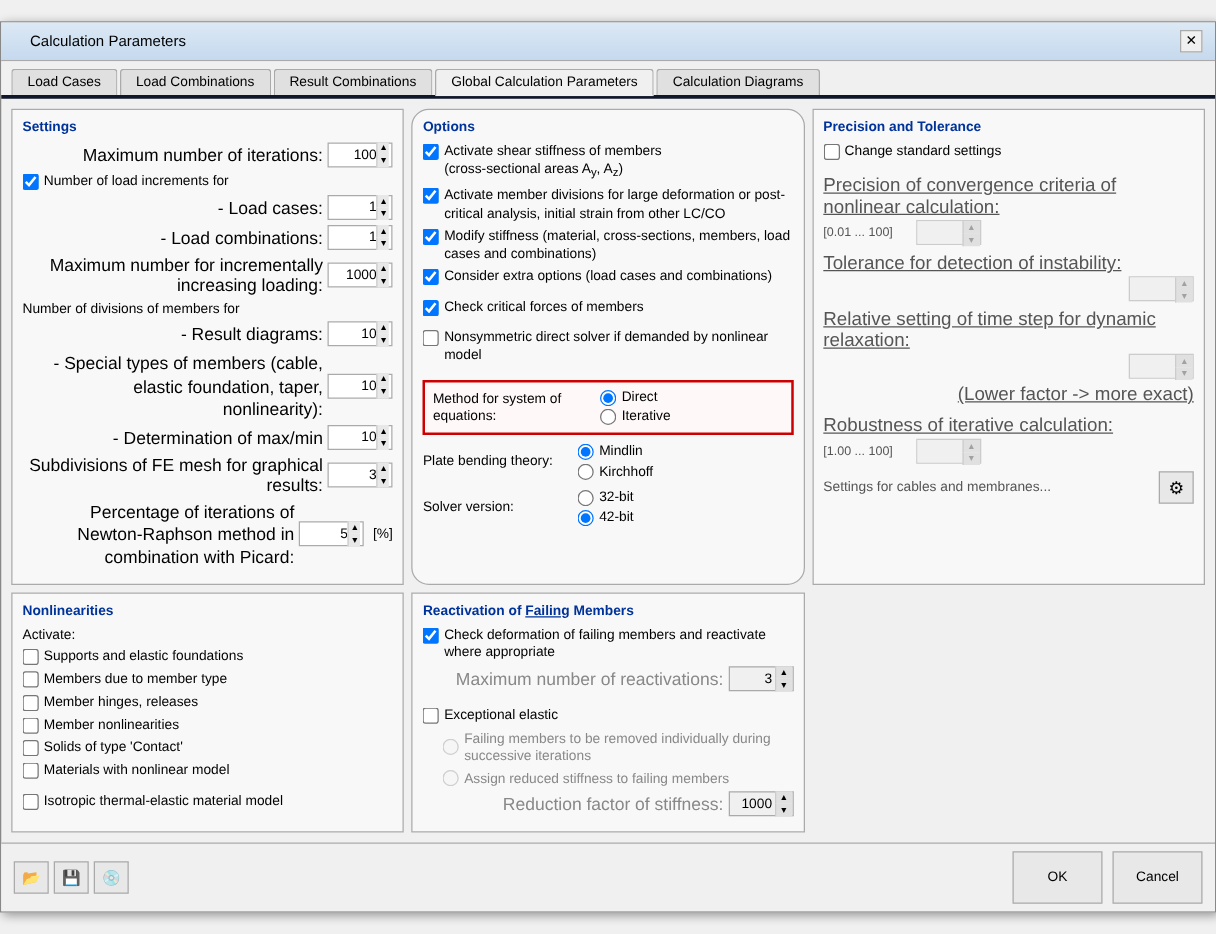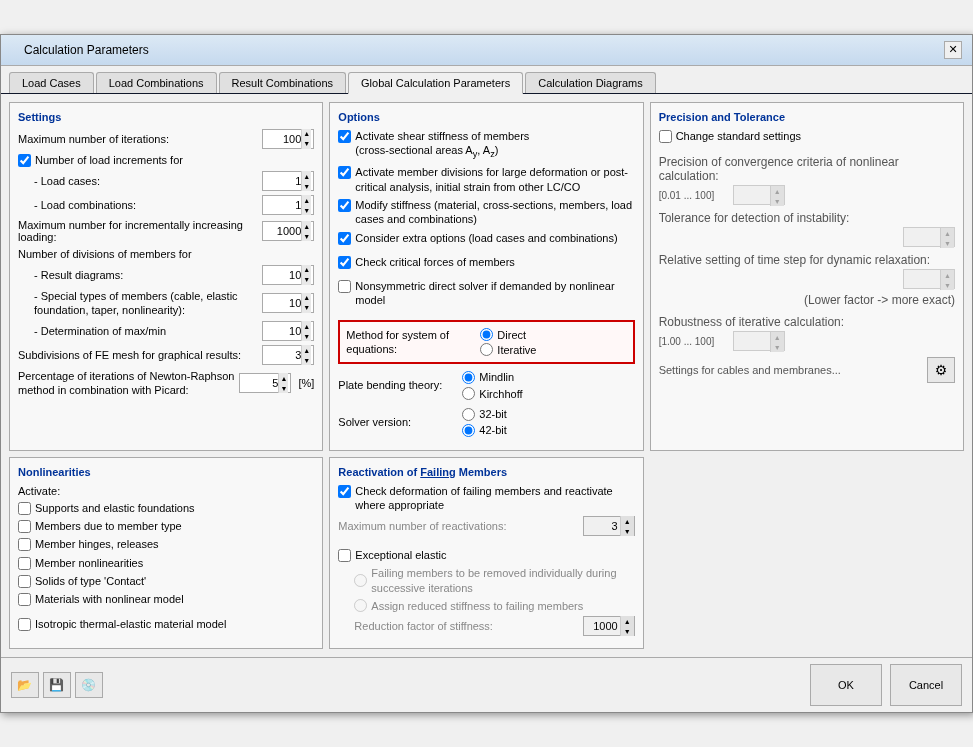--- a/index.html
+++ b/index.html
@@ -40,21 +40,21 @@
       cursor: pointer;
       display: flex;
       align-items: center;
       justify-content: center;
       font-size: 11px;
     }
     .tabs-bar {
       display: flex;
       background: #f0f0f0;
       padding: 6px 8px 0 8px;
-      border-bottom: 1px solid #0f172a;
+      border-bottom: 3px solid #0f172a;
       gap: 2px;
     }
     .tab {
       padding: 4px 12px;
       border: 1px solid #aaa;
       border-bottom: none;
       background: #e0e0e0;
       cursor: pointer;
       font-size: 11px;
       color: #000;
@@ -85,22 +85,23 @@
       font-size: 11px;
     }
     .panel-row {
       display: flex;
       align-items: center;
       margin-bottom: 4px;
       gap: 4px;
     }
     .panel-row label {
       flex: 1;
-      font-size: 11px;
+      font-size: 14px;
       color: #000;
+      text-align: right;
     }
     .spinbox {
       width: 52px;
       height: 20px;
       border: 1px solid #aaa;
       background: #fff;
       font-size: 11px;
       padding: 0 2px;
       display: flex;
       align-items: center;
@@ -186,23 +187,24 @@
       align-items: center;
       margin-bottom: 4px;
     }
     .field-row label {
       font-size: 11px;
       color: #000;
       width: 120px;
       line-height: 1.3;
     }
     .small-text {
-      font-size: 12px;
+      font-size: 15px;
       color: #555;
       margin-bottom: 2px;
+      text-decoration: underline;
     }
     .footer {
       display: flex;
       justify-content: space-between;
       align-items: center;
       padding: 6px 10px;
       border-top: 1px solid #aaa;
       background: #f0f0f0;
     }
     .footer-left {
@@ -233,20 +235,21 @@
       font-size: 11px;
       padding: 0 16px;
     }
     .settings-panel {
       grid-column: 1;
       grid-row: 1;
     }
     .options-panel {
       grid-column: 2;
       grid-row: 1;
+      border-radius: 14px;
     }
     .precision-panel {
       grid-column: 3;
       grid-row: 1;
     }
     .nonlinear-panel {
       grid-column: 1;
       grid-row: 2;
     }
     .reactivation-panel {

